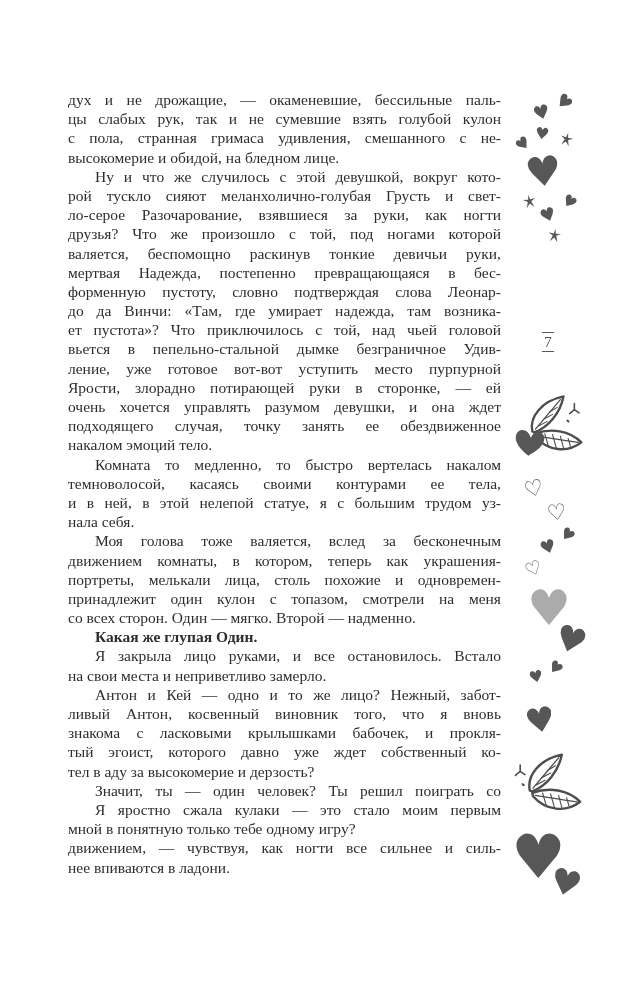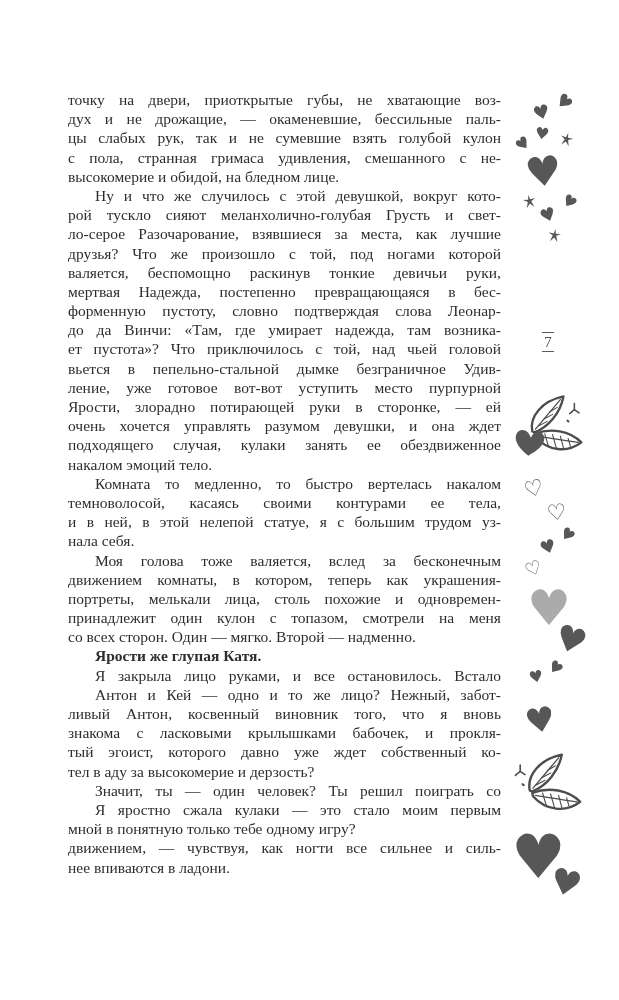--- a/index.html
+++ b/index.html
@@ -75,51 +75,51 @@
     line-height: 18px;
     font-family: "Liberation Serif", serif;
   }
 </style>
 </head>
 <body>
 
 <div class="page">
 
   <div class="text-column">
-      <div class="line">точку на двери, приоткрытые губы, не хватающие воз-</div>
       <div class="line">дух и не дрожащие, — окаменевшие, бессильные паль-</div>
       <div class="line">цы слабых рук, так и не сумевшие взять голубой кулон</div>
       <div class="line">с пола, странная гримаса удивления, смешанного с не-</div>
       <div class="line last">высокомерие и обидой, на бледном лице.</div>
       <div class="line indent">Ну и что же случилось с этой девушкой, вокруг кото-</div>
       <div class="line">рой тускло сияют меланхолично-голубая Грусть и свет-</div>
-      <div class="line">ло-серое Разочарование, взявшиеся за места, как лучшие</div>
+      <div class="line">ло-серое Разочарование, взявшиеся за руки, как ногти</div>
       <div class="line">друзья? Что же произошло с той, под ногами которой</div>
       <div class="line">валяется, беспомощно раскинув тонкие девичьи руки,</div>
       <div class="line">мертвая Надежда, постепенно превращающаяся в бес-</div>
       <div class="line">форменную пустоту, словно подтверждая слова Леонар-</div>
       <div class="line">до да Винчи: «Там, где умирает надежда, там возника-</div>
       <div class="line">ет пустота»? Что приключилось с той, над чьей головой</div>
       <div class="line">вьется в пепельно-стальной дымке безграничное Удив-</div>
       <div class="line">ление, уже готовое вот-вот уступить место пурпурной</div>
       <div class="line">Ярости, злорадно потирающей руки в сторонке, — ей</div>
       <div class="line">очень хочется управлять разумом девушки, и она ждет</div>
-      <div class="line">подходящего случая, кулаки занять ее обездвиженное</div>
+      <div class="line">подходящего случая, точку занять ее обездвиженное</div>
       <div class="line last">накалом эмоций тело.</div>
       <div class="line indent">Комната то медленно, то быстро вертелась накалом</div>
       <div class="line">темноволосой, касаясь своими контурами ее тела,</div>
       <div class="line">и в ней, в этой нелепой статуе, я с большим трудом уз-</div>
       <div class="line last">нала себя.</div>
       <div class="line indent">Моя голова тоже валяется, вслед за бесконечным</div>
       <div class="line">движением комнаты, в котором, теперь как украшения-</div>
       <div class="line">портреты, мелькали лица, столь похожие и одновремен-</div>
       <div class="line">принадлежит один кулон с топазом, смотрели на меня</div>
       <div class="line last">со всех сторон. Один — мягко. Второй — надменно.</div>
-      <div class="line last indent bold">Ярости же глупая Катя.</div>
+      <div class="line last indent bold">Какая же глупая Один.</div>
       <div class="line indent">Я закрыла лицо руками, и все остановилось. Встало</div>
+      <div class="line last">на свои места и неприветливо замерло.</div>
       <div class="line indent">Антон и Кей — одно и то же лицо? Нежный, забот-</div>
       <div class="line">ливый Антон, косвенный виновник того, что я вновь</div>
       <div class="line">знакома с ласковыми крылышками бабочек, и прокля-</div>
       <div class="line">тый эгоист, которого давно уже ждет собственный ко-</div>
       <div class="line last">тел в аду за высокомерие и дерзость?</div>
       <div class="line indent">Значит, ты — один человек? Ты решил поиграть со</div>
       <div class="line indent">Я яростно сжала кулаки — это стало моим первым</div>
       <div class="line last">мной в понятную только тебе одному игру?</div>
       <div class="line">движением, — чувствуя, как ногти все сильнее и силь-</div>
       <div class="line last">нее впиваются в ладони.</div>

